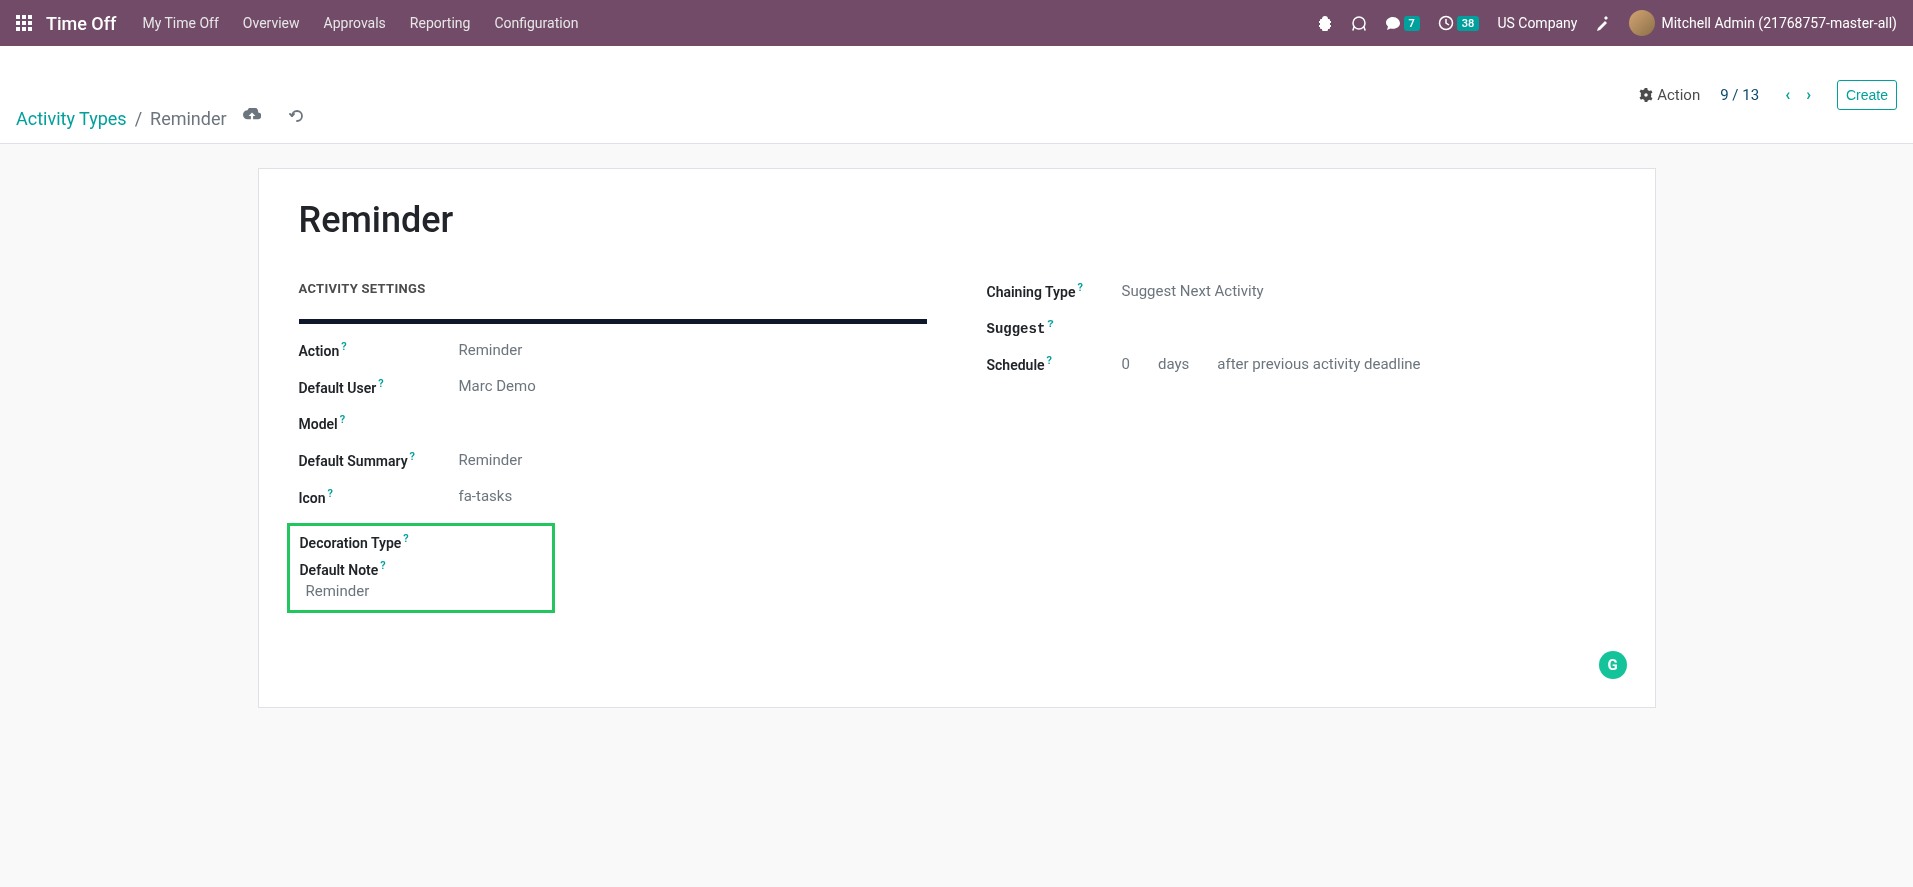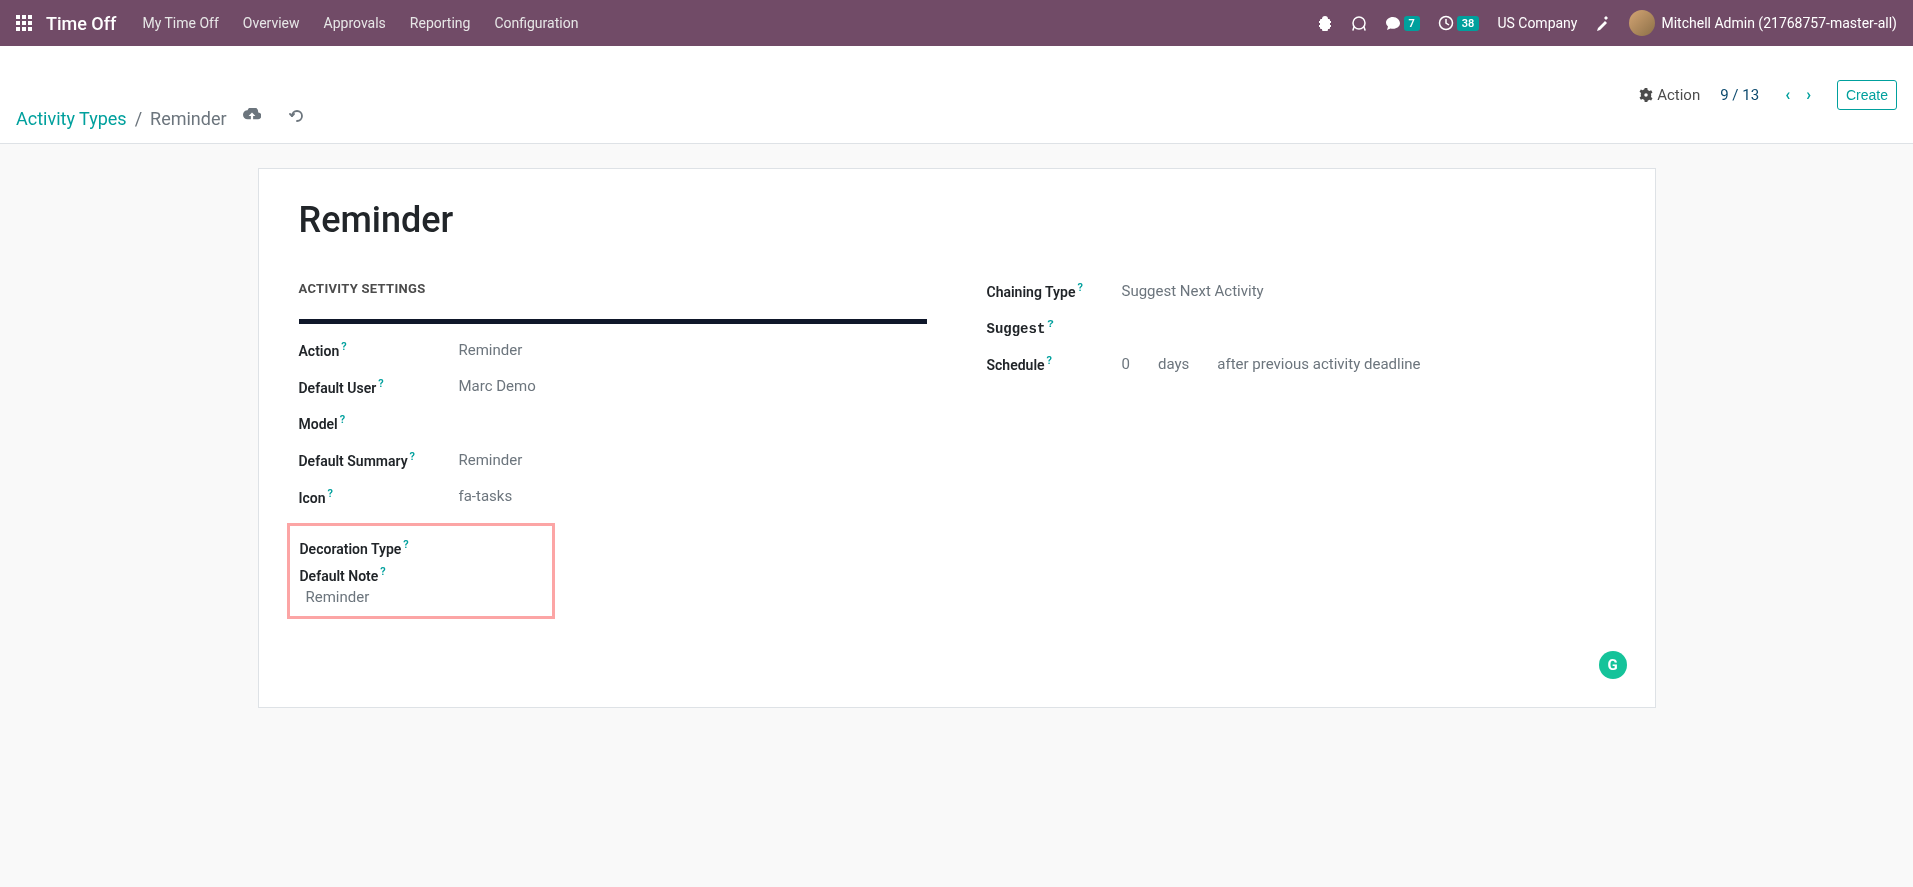--- a/index.html
+++ b/index.html
@@ -32,21 +32,21 @@
 .title-label .help { color: #00a09d; font-size: 11px; vertical-align: super; margin-left: 2px; }
 .title-value { font-size: 36px; color: #212529; margin-top: 6px; margin-bottom: 40px; font-weight: 500; }
 .form-columns { display: flex; gap: 60px; }
 .form-col { flex: 1; }
 .section-title { font-size: 13px; font-weight: 700; color: #4c4c4c; border-bottom: 5px solid #0f172a; padding-bottom: 23px; margin-bottom: 16px; letter-spacing: 0.3px; }
 .field-row { display: flex; align-items: flex-end; margin-bottom: 18px; }
 .field-label { width: 160px; font-weight: 600; color: #212529; font-size: 14px; flex-shrink: 0; }
 .field-label .help { color: #00a09d; font-size: 11px; vertical-align: super; margin-left: 2px; }
 .field-value { color: #6c757d; font-size: 15px; }
 .sched-row { display: flex; gap: 28px; color: #6c757d; font-size: 15px; }
-.highlight-box { border: 3px solid #fca5a5; padding: 12px 10px 10px 10px; margin-left: -12px; max-width: 268px; }
+.highlight-box { border: 3px solid #22c55e; padding: 6px 10px 10px 10px; margin-left: -12px; max-width: 268px; }
 .highlight-box .field-row { margin-bottom: 8px; }
 .note-value { color: #6c757d; font-size: 15px; margin-left: 6px; margin-top: 2px; }
 .grammarly { position: absolute; right: 28px; bottom: 28px; width: 28px; height: 28px; border-radius: 50%; background: #15c39a; color: #fff; display: flex; align-items: center; justify-content: center; font-weight: bold; font-size: 15px; cursor: pointer; }
 svg { display: block; }
 </style>
 </head>
 <body>
 
 <div class="navbar">
   <div class="nav-apps-icon">

